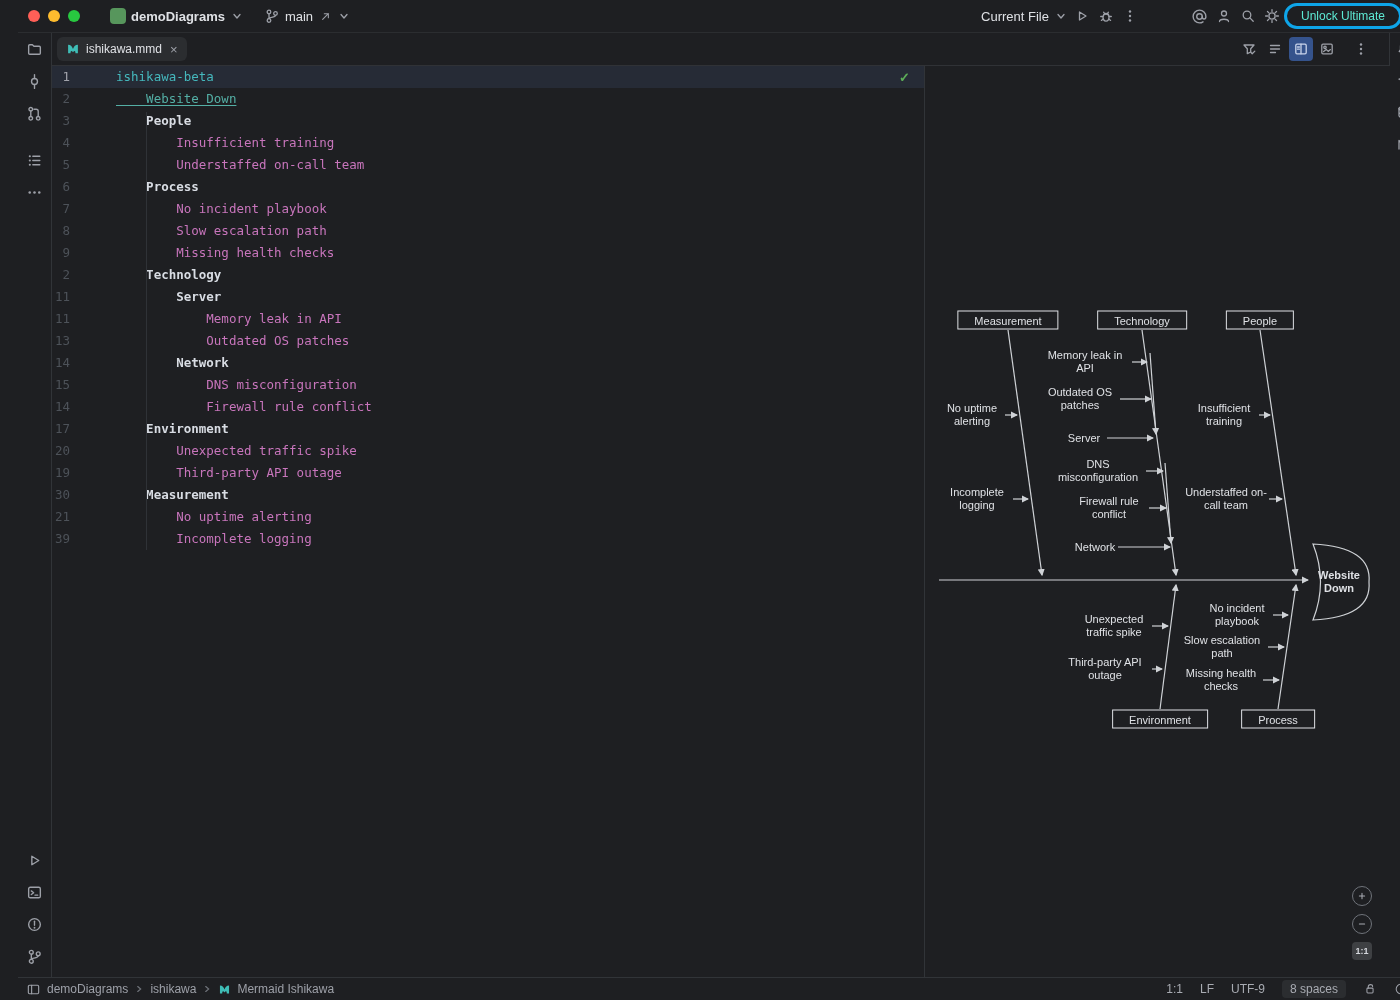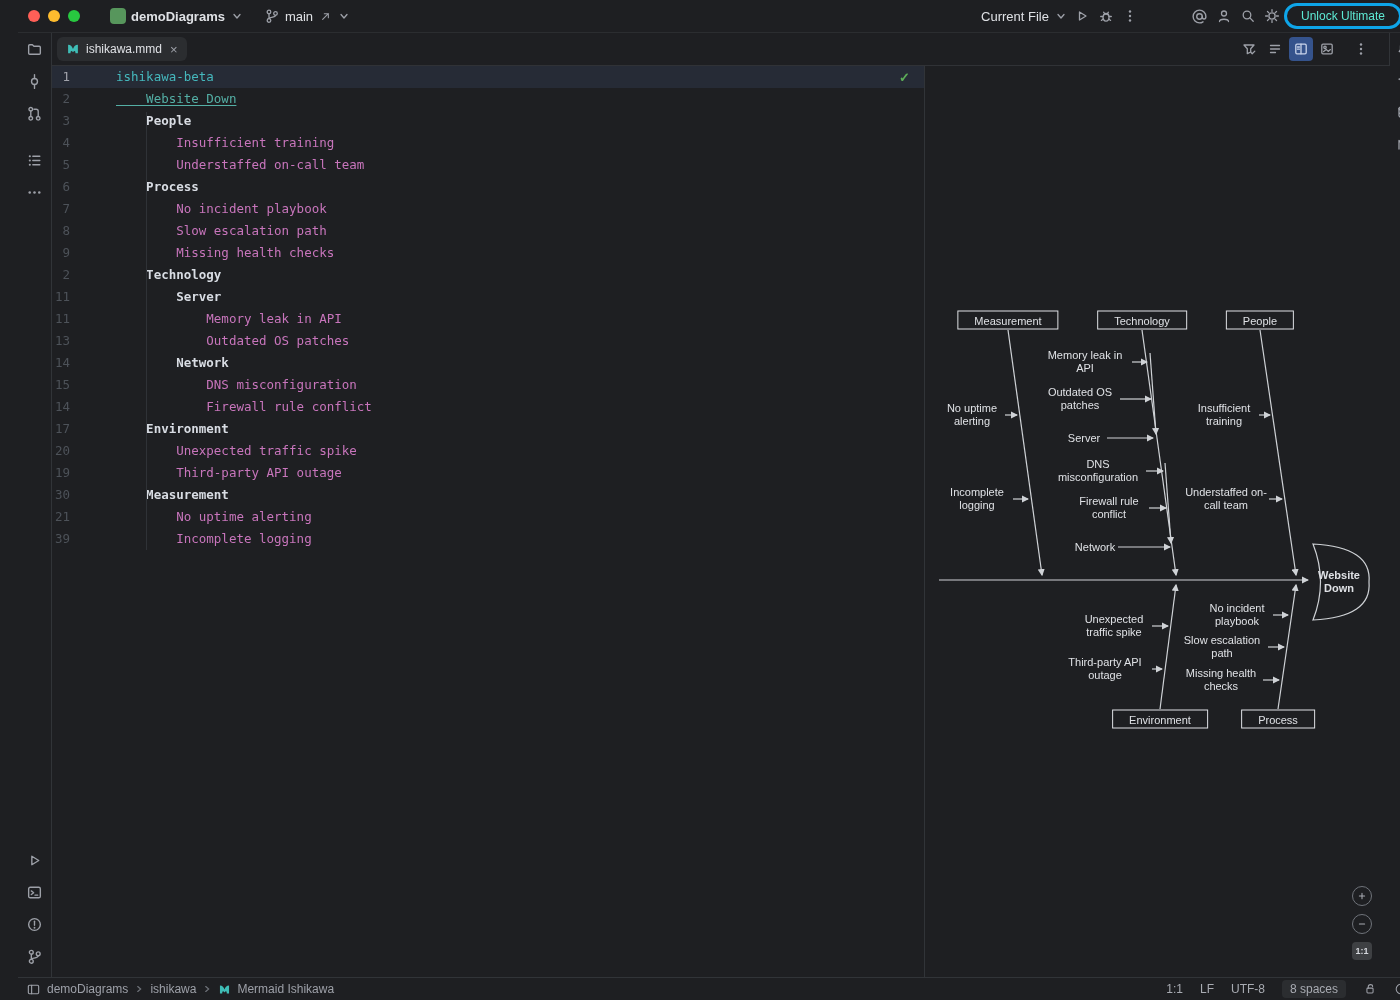--- a/index.html
+++ b/index.html
@@ -514,21 +514,21 @@
       <span class="micn">
         <svg width="13" height="13" viewBox="0 0 20 20">
             <path style="fill:#3FBDB6;stroke:none" d="M3,4 C7,4 9,7 10,10 C11,7 13,4 17,4 L17,16 L13.5,16 C13.5,13 12.5,11.5 10,14.5 C7.5,11.5 6.5,13 6.5,16 L3,16 Z"></path>
           </svg>
       </span>
       <span>Mermaid Ishikawa</span>
     </div>
     <div class="sb-right">
       <span class="sb-item">1:1</span>
       <span class="sb-item">LF</span>
-      <span class="sb-item">UTF-8</span>
+      <span class="sb-item">UTF-9</span>
       <span class="sb-item sb-pill">8 spaces</span>
       <span class="sbicon">
         <svg width="14" height="14" viewBox="0 0 16 16">
             <rect x="4.5" y="7" width="7" height="5.5" rx="1"></rect>
             <path d="M6,7 V5.5 C6,4 7,3 8.5,3 C10,3 11,4 11,5.2"></path>
           </svg>
       </span>
       <span class="sbicon">
         <svg width="14" height="14" viewBox="0 0 16 16">
             <circle cx="8" cy="8" r="5.5"></circle>

